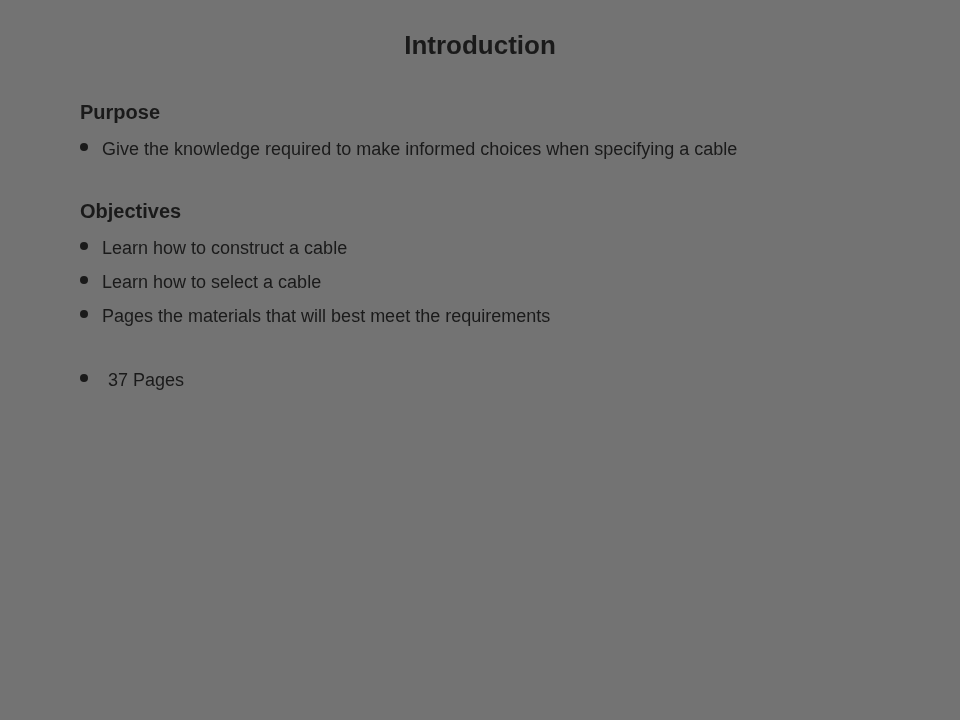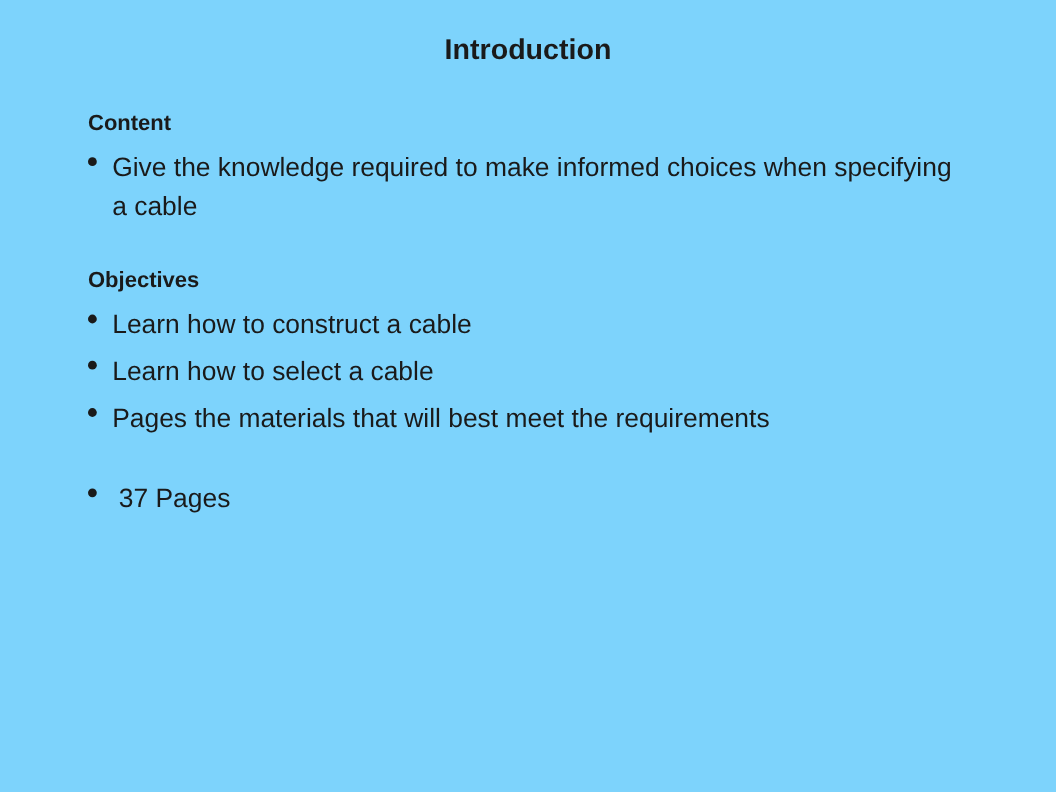--- a/index.html
+++ b/index.html
@@ -14,21 +14,21 @@
       background-color: #ffffff;
       font-family: Arial, sans-serif;
       font-size: 18px;
       color: #1a1a1a;
       overflow: hidden;
     }
 
     .page {
       width: 960px;
       height: 720px;
-      background: #7dd3fc;
+      background: #737373;
       padding: 20px 80px 40px 80px;
       display: flex;
       flex-direction: column;
     }
 
     .page-title {
       text-align: center;
       font-size: 26px;
       font-weight: bold;
       margin-bottom: 40px;
@@ -49,21 +49,21 @@
     .bullet-list {
       list-style: none;
       padding: 0;
       margin: 0;
     }
 
     .bullet-list li {
       display: flex;
       align-items: flex-start;
       margin-bottom: 8px;
-      font-size: 24px;
+      font-size: 18px;
       line-height: 1.45;
     }
 
     .bullet-dot {
       display: inline-block;
       width: 8px;
       height: 8px;
       border-radius: 50%;
       background-color: #1a1a1a;
       margin-top: 7px;
@@ -79,21 +79,21 @@
       margin-left: 6px;
     }
   </style>
 </head>
 <body>
 
 <div class="page">
   <h1 class="page-title">Introduction</h1>
 
   <div class="section">
-    <div class="section-heading">Content</div>
+    <div class="section-heading">Purpose</div>
     <ul class="bullet-list">
       <li>
         <span class="bullet-dot"></span>
         <span class="bullet-text">Give the knowledge required to make informed choices when specifying a cable</span>
       </li>
     </ul>
   </div>
 
   <div class="section">
     <div class="section-heading">Objectives</div>

